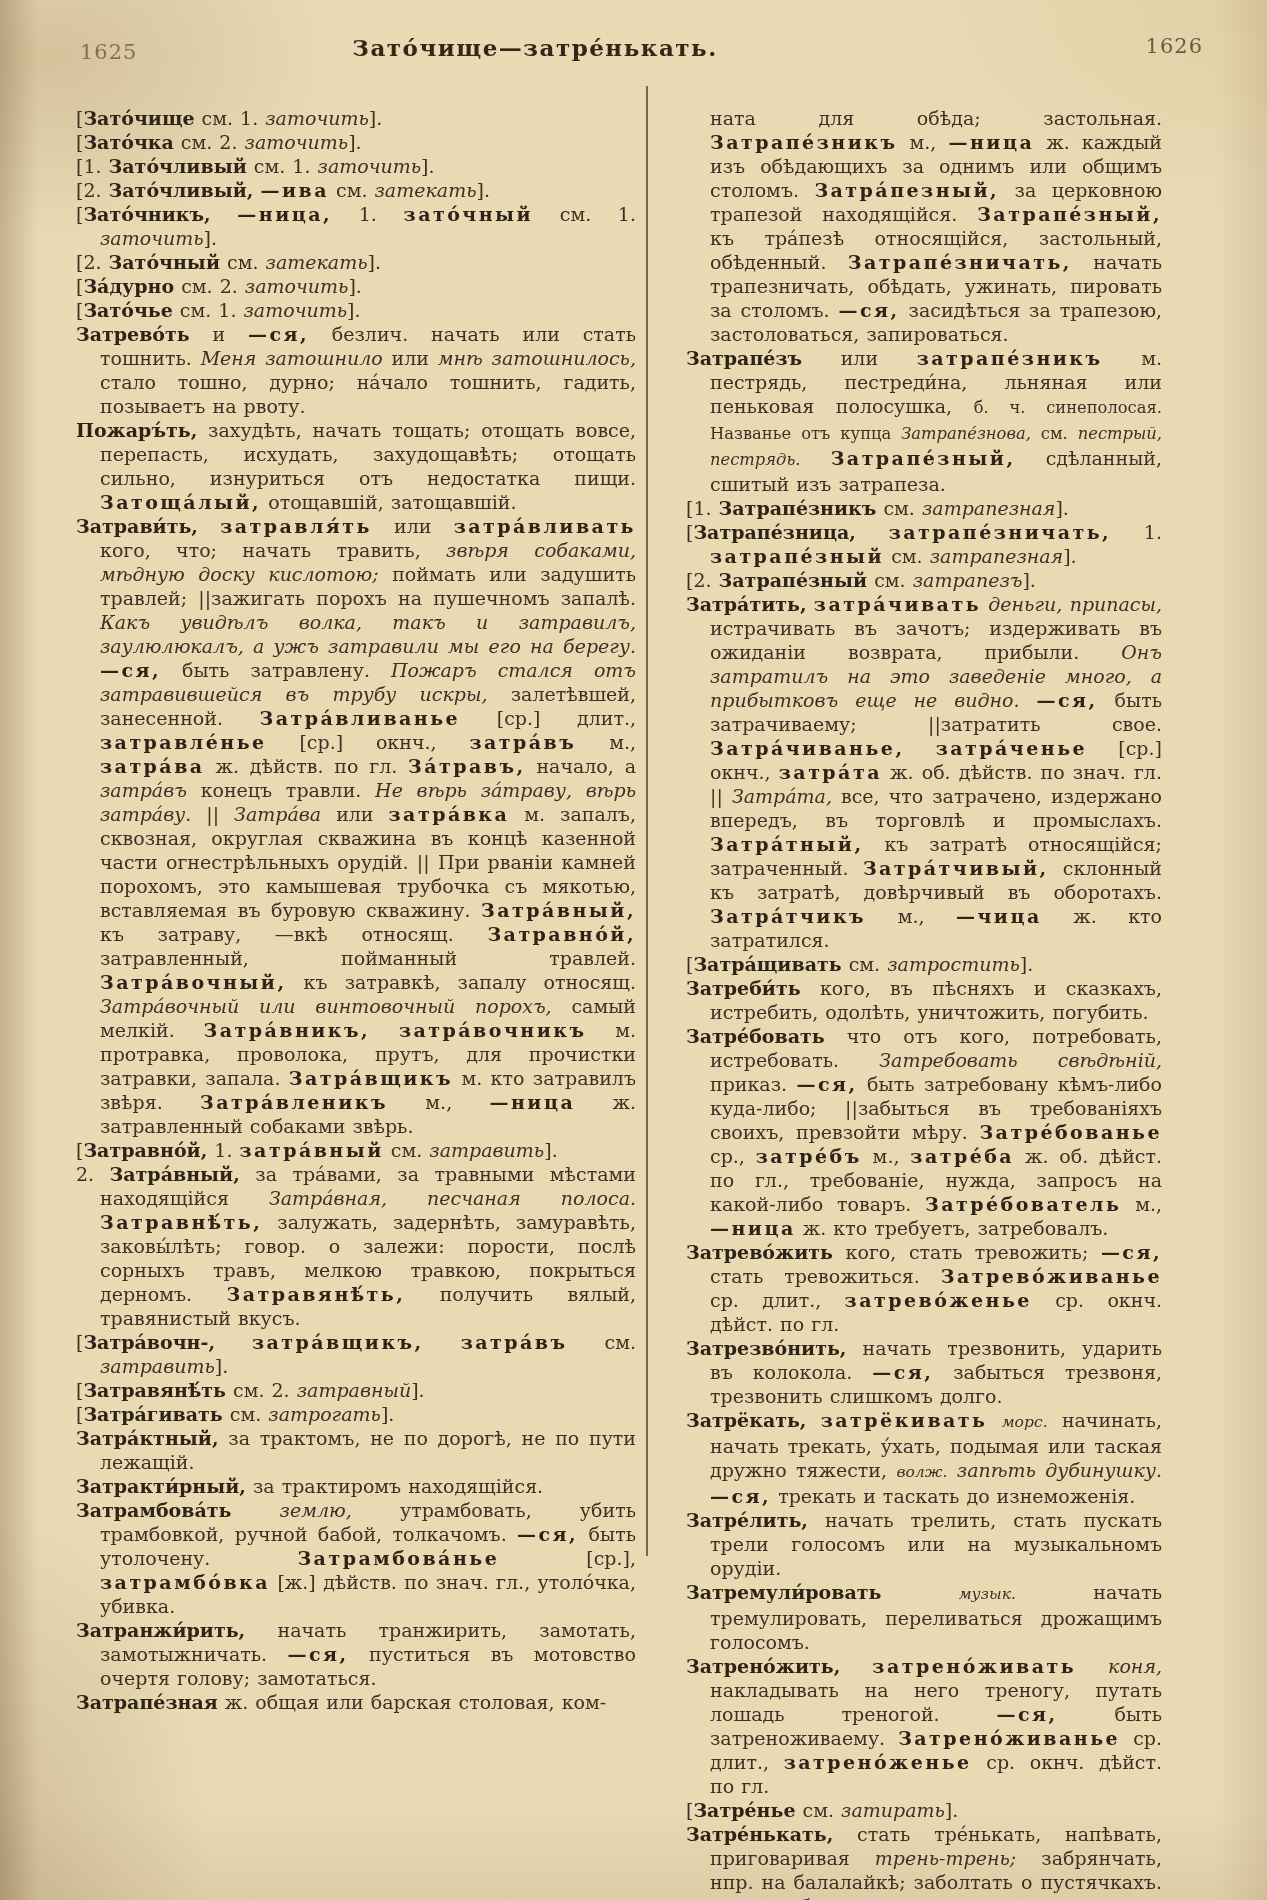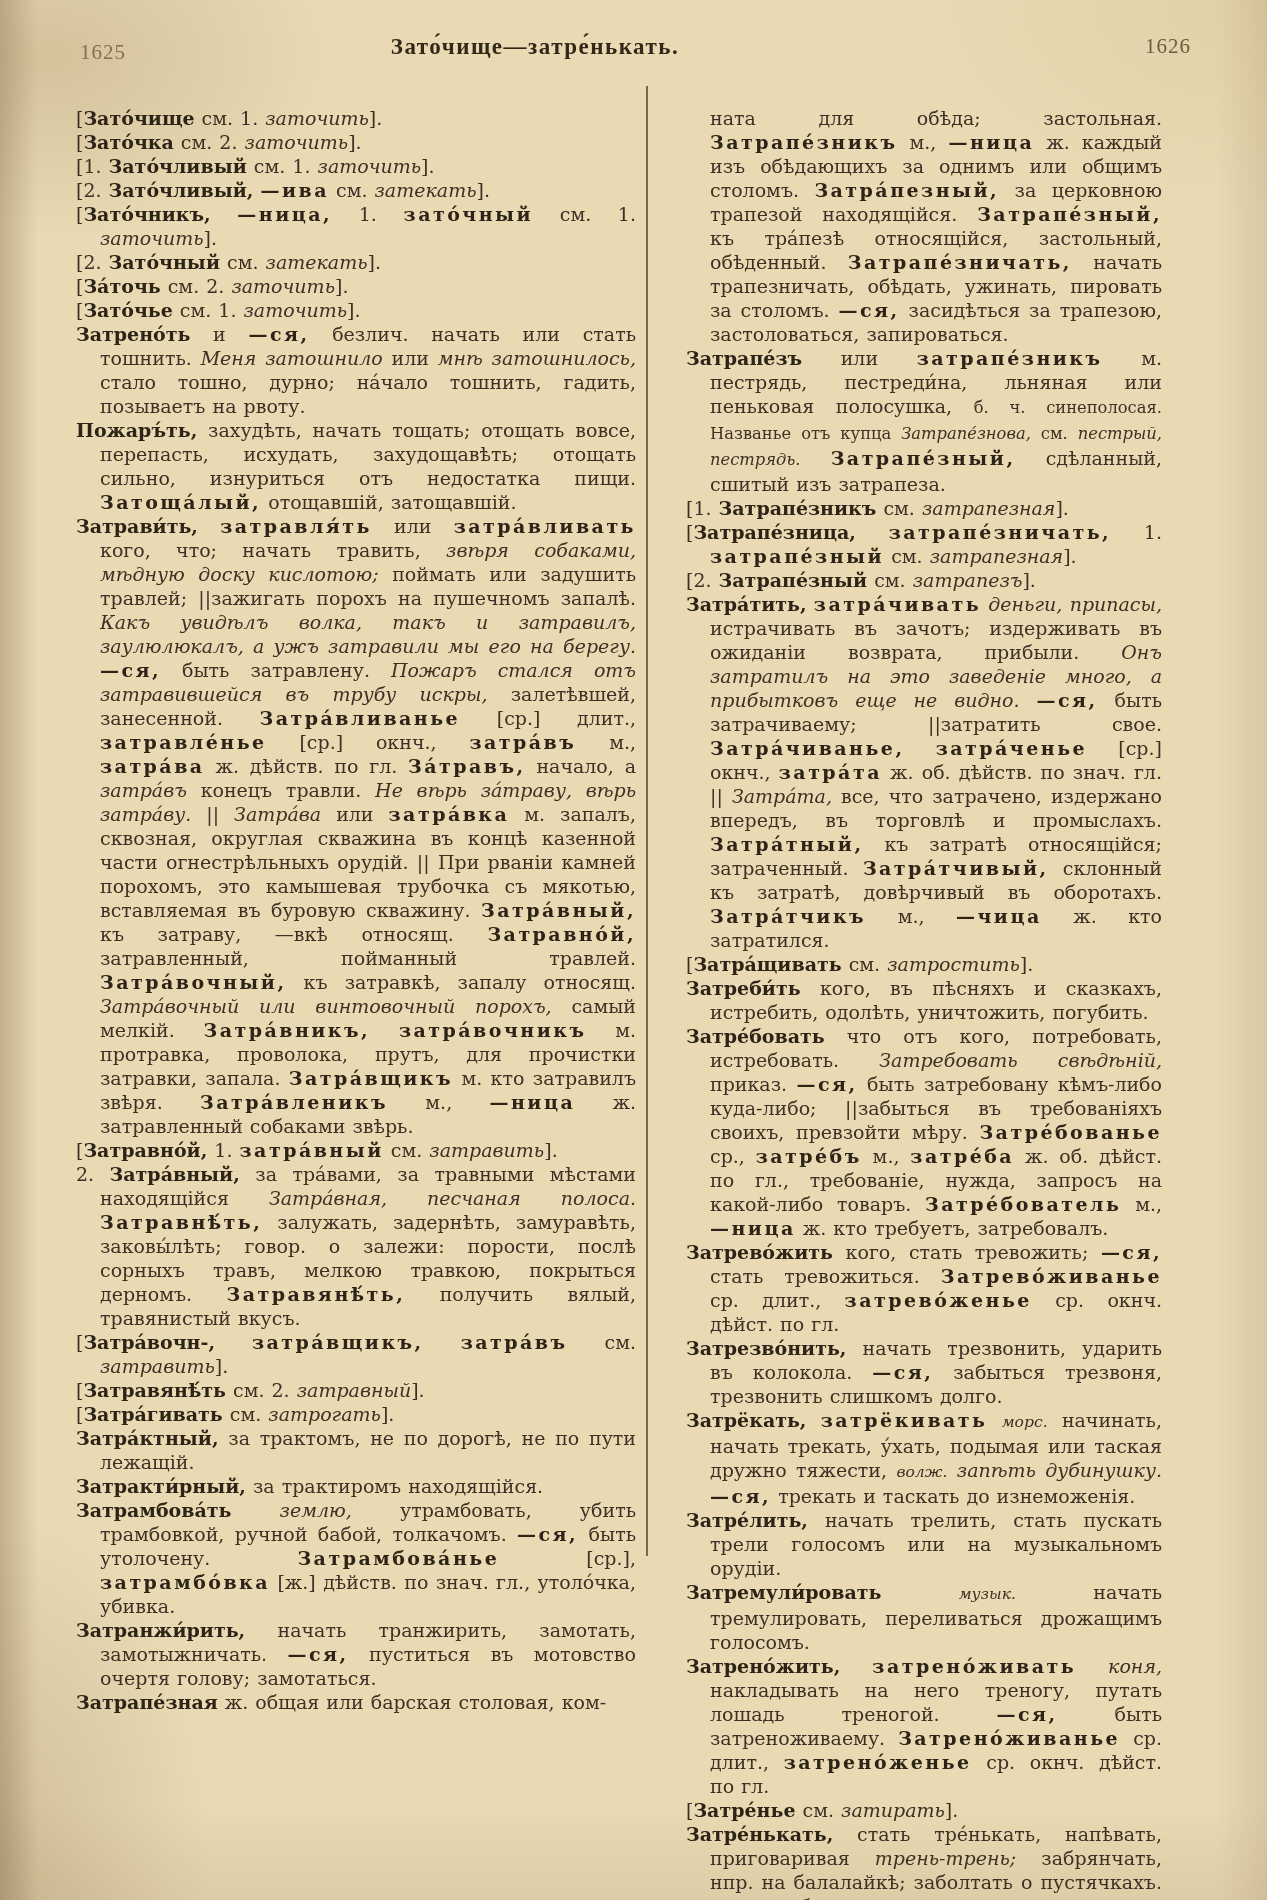--- a/index.html
+++ b/index.html
@@ -12,21 +12,21 @@
       radial-gradient(ellipse 300px 500px at 0% 98%, rgba(115,88,52,.22), transparent 70%),
       radial-gradient(ellipse 500px 300px at 100% 0%, rgba(150,120,70,.10), transparent 70%),
       linear-gradient(90deg, rgba(96,72,42,.28) 0%, rgba(96,72,42,0) 3%),
       linear-gradient(-90deg, rgba(120,92,55,.14) 0%, rgba(120,92,55,0) 4%),
       linear-gradient(0deg, rgba(120,92,55,.10) 0%, rgba(120,92,55,0) 5%),
       #e9dab3;
     font-family:"DejaVu Serif","Liberation Serif",serif;
     color:#3c3124;
     overflow:hidden;
   }
-  .header { position:absolute; top:28px; left:0; right:12px; height:44px;font-family:Liberation Serif, serif; }
+  .header { position:absolute; top:28px; left:0; right:0; height:44px; }
   .pn { font-size:21px; color:#6d5b3d; letter-spacing:1px; }
   .pn-left  { position:absolute; left:80px;  top:12px; opacity:.8; }
   .pn-right { position:absolute; right:64px; top:6px; }
   .title {
     position:absolute; left:535px; top:6px; transform:translateX(-50%);
     font-weight:bold; font-size:23px; letter-spacing:1.5px; color:#322818;
     white-space:nowrap;
   }
   .columns { position:absolute; top:86px; left:76px; display:flex; align-items:flex-start; }
   .col { display:block;margin-top:20px; }
@@ -61,23 +61,23 @@
     <span class="pn pn-right">1626</span>
   </div>
   <div class="columns">
     <div class="col col-left">
         <p class="entry"><span class="seg-n">[</span><span class="seg-b">Зато́чище</span><span class="seg-n"> см. 1. </span><span class="seg-i">заточить</span><span class="seg-n">].</span></p>
         <p class="entry"><span class="seg-n">[</span><span class="seg-b">Зато́чка</span><span class="seg-n"> см. 2. </span><span class="seg-i">заточить</span><span class="seg-n">].</span></p>
         <p class="entry"><span class="seg-n">[1. </span><span class="seg-b">Зато́чливый</span><span class="seg-n"> см. 1. </span><span class="seg-i">заточить</span><span class="seg-n">].</span></p>
         <p class="entry"><span class="seg-n">[2. </span><span class="seg-b">Зато́чливый,</span><span class="seg-n"> </span><span class="seg-s">—ива</span><span class="seg-n"> см. </span><span class="seg-i">затекать</span><span class="seg-n">].</span></p>
         <p class="entry"><span class="seg-n">[</span><span class="seg-b">Зато́чникъ,</span><span class="seg-n"> </span><span class="seg-s">—ница,</span><span class="seg-n"> 1. </span><span class="seg-s">зато́чный</span><span class="seg-n"> см. 1. </span><span class="seg-i">заточить</span><span class="seg-n">].</span></p>
         <p class="entry"><span class="seg-n">[2. </span><span class="seg-b">Зато́чный</span><span class="seg-n"> см. </span><span class="seg-i">затекать</span><span class="seg-n">].</span></p>
-        <p class="entry"><span class="seg-n">[</span><span class="seg-b">За́точь</span><span class="seg-n"> см. 2. </span><span class="seg-i">заточить</span><span class="seg-n">].</span></p>
+        <p class="entry"><span class="seg-n">[</span><span class="seg-b">За́дурно</span><span class="seg-n"> см. 2. </span><span class="seg-i">заточить</span><span class="seg-n">].</span></p>
         <p class="entry"><span class="seg-n">[</span><span class="seg-b">Зато́чье</span><span class="seg-n"> см. 1. </span><span class="seg-i">заточить</span><span class="seg-n">].</span></p>
-        <p class="entry"><span class="seg-b">Затрено́ть</span><span class="seg-n"> и </span><span class="seg-s">—ся,</span><span class="seg-n"> безлич. начать или стать тошнить. </span><span class="seg-i">Меня затошнило</span><span class="seg-n"> или </span><span class="seg-i">мнѣ затошнилось,</span><span class="seg-n"> стало тошно, дурно; на́чало тошнить, гадить, позываетъ на рвоту.</span></p>
+        <p class="entry"><span class="seg-b">Затрево́ть</span><span class="seg-n"> и </span><span class="seg-s">—ся,</span><span class="seg-n"> безлич. начать или стать тошнить. </span><span class="seg-i">Меня затошнило</span><span class="seg-n"> или </span><span class="seg-i">мнѣ затошнилось,</span><span class="seg-n"> стало тошно, дурно; на́чало тошнить, гадить, позываетъ на рвоту.</span></p>
         <p class="entry"><span class="seg-b">Пожаръ́ть,</span><span class="seg-n"> захудѣть, начать тощать; отощать вовсе, перепасть, исхудать, захудощавѣть; отощать сильно, изнуриться отъ недостатка пищи. </span><span class="seg-s">Затоща́лый,</span><span class="seg-n"> отощавшій, затощавшій.</span></p>
         <p class="entry"><span class="seg-b">Затрави́ть,</span><span class="seg-n"> </span><span class="seg-s">затравля́ть</span><span class="seg-n"> или </span><span class="seg-s">затра́вливать</span><span class="seg-n"> кого, что; начать травить, </span><span class="seg-i">звѣря собаками, мѣдную доску кислотою;</span><span class="seg-n"> поймать или задушить травлей; ||зажигать порохъ на пушечномъ запалѣ. </span><span class="seg-i">Какъ увидѣлъ волка, такъ и затравилъ, заулюлюкалъ, а ужъ затравили мы его на берегу.</span><span class="seg-n"> </span><span class="seg-s">—ся,</span><span class="seg-n"> быть затравлену. </span><span class="seg-i">Пожаръ стался отъ затравившейся въ трубу искры,</span><span class="seg-n"> залетѣвшей, занесенной. </span><span class="seg-s">Затра́вливанье</span><span class="seg-n"> [ср.] длит., </span><span class="seg-s">затравле́нье</span><span class="seg-n"> [ср.] окнч., </span><span class="seg-s">затра́въ</span><span class="seg-n"> м., </span><span class="seg-s">затра́ва</span><span class="seg-n"> ж. дѣйств. по гл. </span><span class="seg-s">За́травъ,</span><span class="seg-n"> начало, а </span><span class="seg-i">затра́въ</span><span class="seg-n"> конецъ травли. </span><span class="seg-i">Не вѣрь за́траву, вѣрь затра́ву.</span><span class="seg-n"> || </span><span class="seg-i">Затра́ва</span><span class="seg-n"> или </span><span class="seg-s">затра́вка</span><span class="seg-n"> м. запалъ, сквозная, округлая скважина въ концѣ казенной части огнестрѣльныхъ орудій. || При рваніи камней порохомъ, это камышевая трубочка съ мякотью, вставляемая въ буровую скважину. </span><span class="seg-s">Затра́вный,</span><span class="seg-n"> къ затраву, —вкѣ относящ. </span><span class="seg-s">Затравно́й,</span><span class="seg-n"> затравленный, пойманный травлей. </span><span class="seg-s">Затра́вочный,</span><span class="seg-n"> къ затравкѣ, запалу относящ. </span><span class="seg-i">Затра́вочный или винтовочный порохъ,</span><span class="seg-n"> самый мелкій. </span><span class="seg-s">Затра́вникъ,</span><span class="seg-n"> </span><span class="seg-s">затра́вочникъ</span><span class="seg-n"> м. протравка, проволока, прутъ, для прочистки затравки, запала. </span><span class="seg-s">Затра́вщикъ</span><span class="seg-n"> м. кто затравилъ звѣря. </span><span class="seg-s">Затра́вленикъ</span><span class="seg-n"> м., </span><span class="seg-s">—ница</span><span class="seg-n"> ж. затравленный собаками звѣрь.</span></p>
         <p class="entry"><span class="seg-n">[</span><span class="seg-b">Затравно́й,</span><span class="seg-n"> 1. </span><span class="seg-s">затра́вный</span><span class="seg-n"> см. </span><span class="seg-i">затравить</span><span class="seg-n">].</span></p>
         <p class="entry"><span class="seg-n">2. </span><span class="seg-b">Затра́вный,</span><span class="seg-n"> за тра́вами, за травными мѣстами находящійся </span><span class="seg-i">Затра́вная, песчаная полоса.</span><span class="seg-n"> </span><span class="seg-s">Затравнѣ́ть,</span><span class="seg-n"> залужать, задернѣть, замуравѣть, заковы́лѣть; говор. о залежи: порости, послѣ сорныхъ травъ, мелкою травкою, покрыться дерномъ. </span><span class="seg-s">Затравянѣ́ть,</span><span class="seg-n"> получить вялый, травянистый вкусъ.</span></p>
         <p class="entry"><span class="seg-n">[</span><span class="seg-b">Затра́вочн-,</span><span class="seg-n"> </span><span class="seg-s">затра́вщикъ,</span><span class="seg-n"> </span><span class="seg-s">затра́въ</span><span class="seg-n"> см. </span><span class="seg-i">затравить</span><span class="seg-n">].</span></p>
         <p class="entry"><span class="seg-n">[</span><span class="seg-b">Затравянѣ́ть</span><span class="seg-n"> см. 2. </span><span class="seg-i">затравный</span><span class="seg-n">].</span></p>
         <p class="entry"><span class="seg-n">[</span><span class="seg-b">Затра́гивать</span><span class="seg-n"> см. </span><span class="seg-i">затрогать</span><span class="seg-n">].</span></p>
         <p class="entry"><span class="seg-b">Затра́ктный,</span><span class="seg-n"> за трактомъ, не по дорогѣ, не по пути лежащій.</span></p>
         <p class="entry"><span class="seg-b">Затракти́рный,</span><span class="seg-n"> за трактиромъ находящійся.</span></p>
         <p class="entry"><span class="seg-b">Затрамбова́ть</span><span class="seg-n"> </span><span class="seg-i">землю,</span><span class="seg-n"> утрамбовать, убить трамбовкой, ручной бабой, толкачомъ. </span><span class="seg-s">—ся,</span><span class="seg-n"> быть утолочену. </span><span class="seg-s">Затрамбова́нье</span><span class="seg-n"> [ср.], </span><span class="seg-s">затрамбо́вка</span><span class="seg-n"> [ж.] дѣйств. по знач. гл., утоло́чка, убивка.</span></p>

